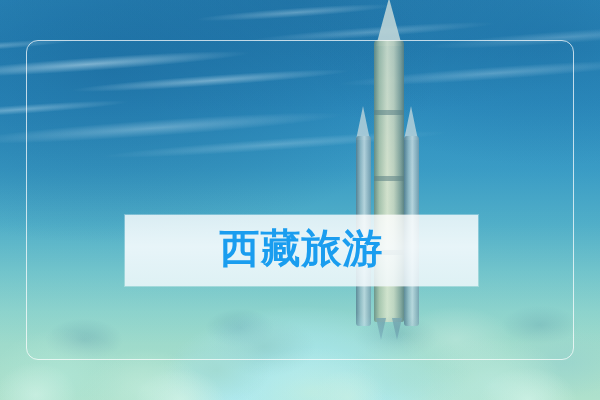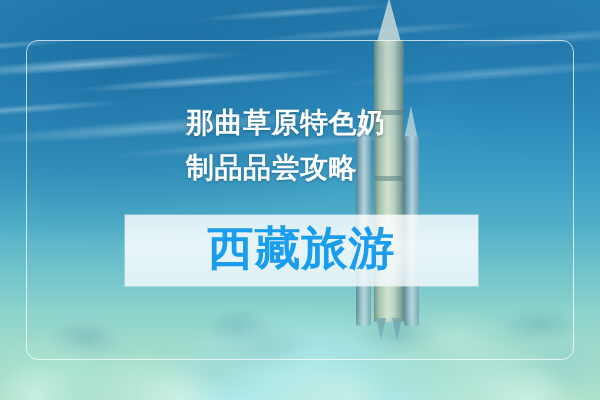--- a/index.html
+++ b/index.html
@@ -242,21 +242,21 @@
   .brand {
     position: absolute;
     left: 125px;
     top: 215px;
     width: 353px;
     height: 65px;
     display: flex;
     align-items: center;
     justify-content: center;
     color: #1a9def;
-    font-size: 46px;
+    font-size: 40px;
     font-weight: 700;
     letter-spacing: 1px;
     line-height: 1;
   }
 </style>
 </head>
 <body>
 
 <div id="banner">
 
@@ -280,19 +280,17 @@
 
   <div class="smoke-dark"></div>
   <div class="plume"></div>
   <div class="smoke"></div>
   <div class="smoke-2"></div>
 
   <div class="tint"></div>
 
   <div class="frame"></div>
 
-  <div class="headline">那曲草原特色奶
-制品品尝攻略</div>
 
   <div class="band"></div>
   <div class="brand">西藏旅游</div>
 
 </div>
 
 </body></html>

